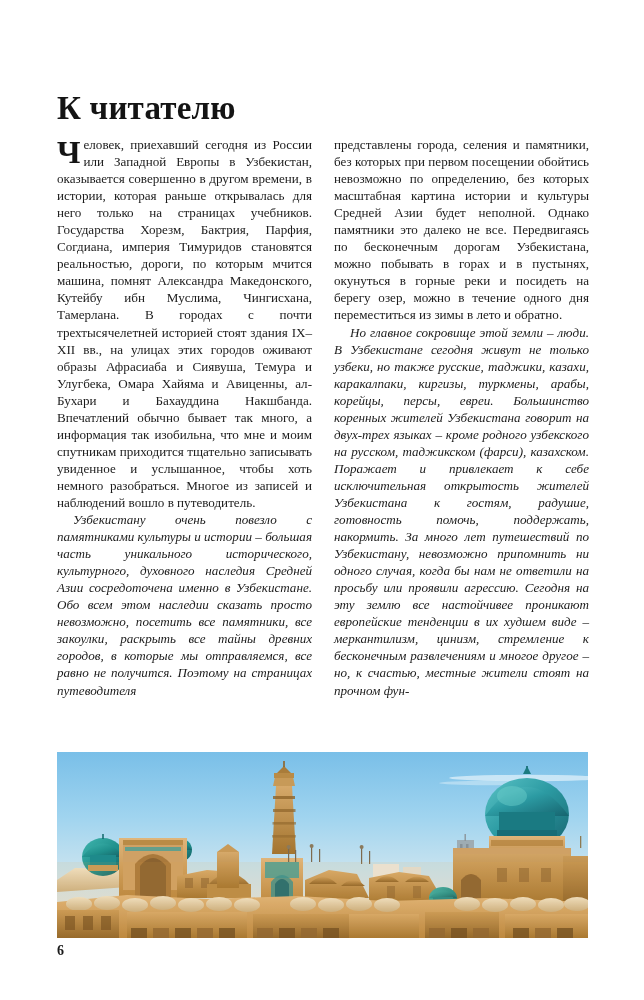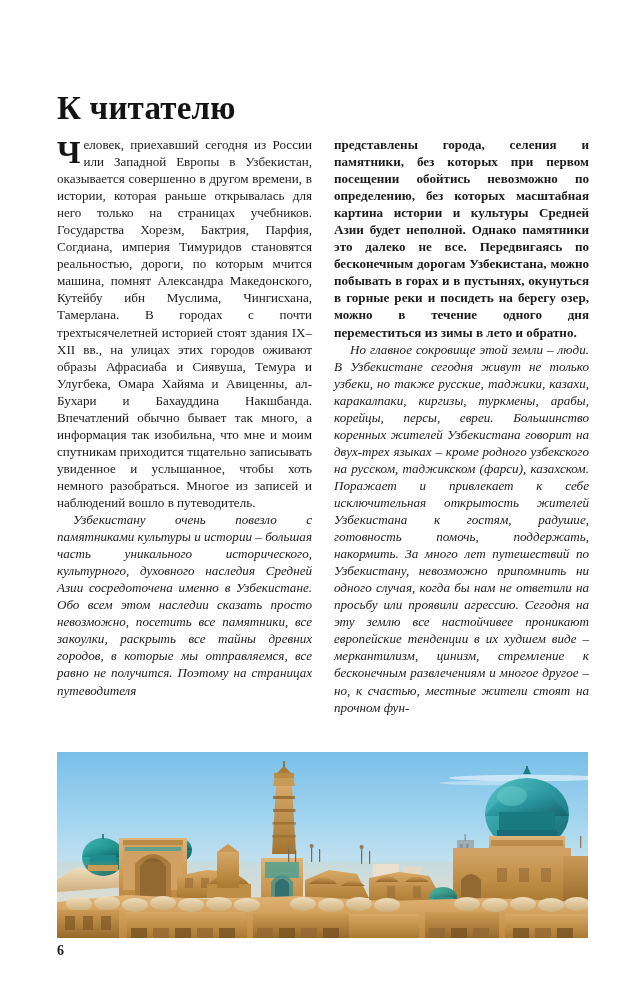--- a/index.html
+++ b/index.html
@@ -54,21 +54,20 @@
     line-height: 17.05px;
     hyphens: manual;
     color: #1b1b1b;
   }
   .col p + p {
     text-indent: 16px;
     font-style: italic;
   }
   .col.right p:first-child {
     text-indent: 0;
-    font-weight: bold;
   }
 
   
   .dropcap-para {
     position: relative;
   }
   .dropcap {
     float: left;
     font-size: 32px;
     line-height: 28px;

